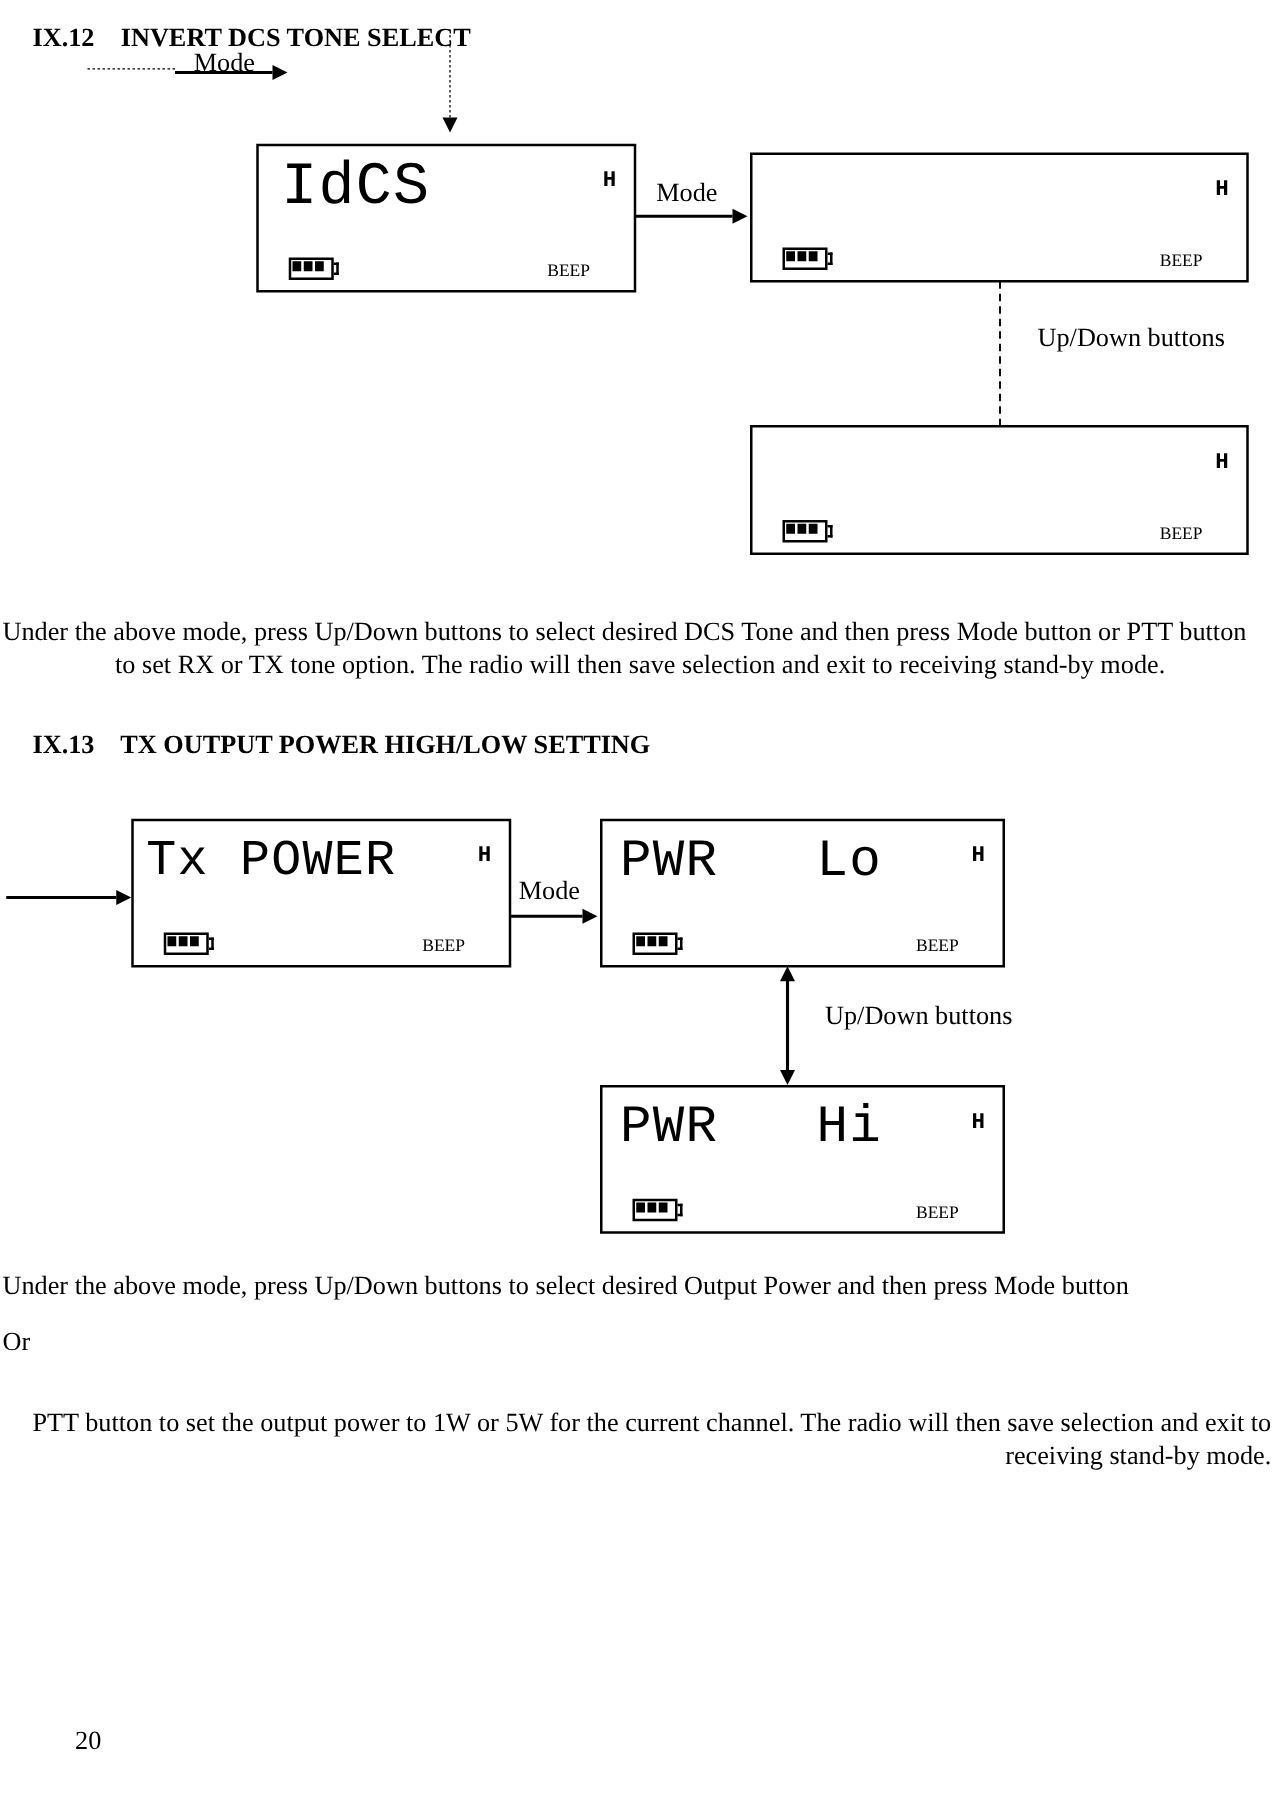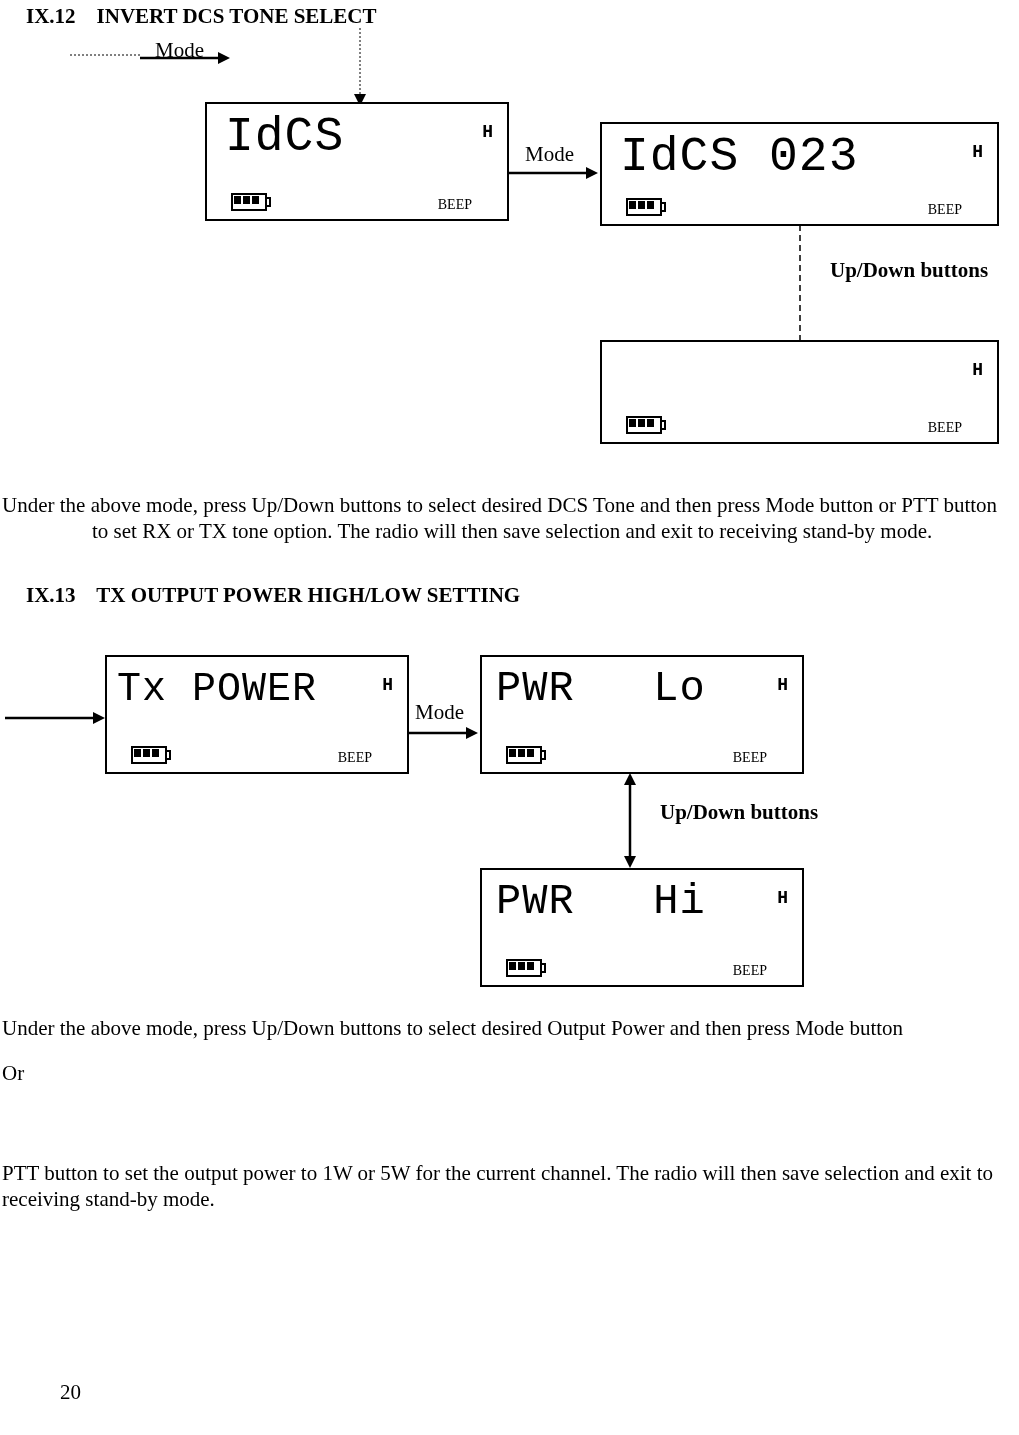--- a/index.html
+++ b/index.html
@@ -1,79 +1,78 @@
 <!DOCTYPE html>
 <html><head>
 <meta charset="utf-8">
 <style>
   html,body{margin:0;padding:0;background:#fff;font-family:"Times New Roman",Times,serif;color:#000;}
   .page{width:1019px;height:1435px;position:relative;}
   .heading{position:absolute;font-weight:bold;font-size:21px;}
   .body-text{position:absolute;font-size:21px;line-height:1.25;}
   .label{position:absolute;font-size:21px;}
-  .label-bold{font-weight:bold;}
+  .label-bold{font-weight:normal;}
   .pagenum{position:absolute;left:20px;bottom:30px;font-size:21px;margin-left:40px;}
   .lcd-box{position:absolute;border:2px solid #000;background:#fff;}
   .lcd-text{position:absolute;font-family:"Courier New",monospace;letter-spacing:1px;white-space:pre;font-weight:100;}
   .lcd-main{font-size:48px;top:6px;left:18px;}
   .lcd-h{position:absolute;font-family:"Courier New",monospace;font-size:18px;right:14px;top:18px;font-weight:bold;}
   .beep{position:absolute;font-size:14px;right:35px;bottom:6px;}
   
   .batt{position:absolute;left:24px;bottom:8px;width:42px;height:18px;}
   .batt .body{position:absolute;left:0;top:0;width:36px;height:18px;border:2px solid #000;box-sizing:border-box;}
   .batt .tip{position:absolute;left:36px;top:4px;width:4px;height:10px;border:2px solid #000;border-left:none;box-sizing:border-box;}
   .batt .bar{position:absolute;top:3px;width:7px;height:8px;background:#000;}
   .batt .b1{left:3px;} .batt .b2{left:12px;} .batt .b3{left:21px;}
   svg{position:absolute;overflow:visible;}
 </style>
 </head>
 <body>
 
 <div class="page">
 
-  <div class="heading" style="left:26px;top:4px;" data-name="section-12-heading">
+  <div class="heading" style="left:26px;top:18px;" data-name="section-12-heading">
     <span data-name="heading-number">IX.12</span>&nbsp;&nbsp;&nbsp;
     <span data-name="heading-title">INVERT DCS TONE SELECT</span>
   </div>
 
   <svg style="left:70px;top:50px;" width="70" height="10" data-name="leader-dotted">
     <line x1="0" y1="5" x2="70" y2="5" stroke="#000" stroke-width="1" stroke-dasharray="2,2"></line>
   </svg>
   <div class="label" style="left:155px;top:38px;" data-name="mode-label-top">Mode</div>
   <svg style="left:140px;top:50px;" width="90" height="16" data-name="arrow-right-top">
     <line x1="0" y1="8" x2="78" y2="8" stroke="#000" stroke-width="2.5"></line>
     <polygon points="78,2 90,8 78,14" fill="#000"></polygon>
   </svg>
 
   <svg style="left:350px;top:28px;" width="20" height="80" data-name="arrow-down-dotted">
     <line x1="10" y1="0" x2="10" y2="68" stroke="#000" stroke-width="1" stroke-dasharray="2,2"></line>
     <polygon points="4,66 16,66 10,78" fill="#000"></polygon>
   </svg>
 
-  <div class="lcd-box" style="left:205px;top:102px;width:300px;height:115px;" data-name="lcd-screen-idcs">
+  <div class="lcd-box" style="left:205px;top:115px;width:300px;height:115px;" data-name="lcd-screen-idcs">
     <div class="lcd-text lcd-main" data-name="lcd-main-text">IdCS</div>
     <div class="lcd-h" data-name="lcd-h-indicator">H</div>
     <div class="batt" data-name="battery-icon">
       <div class="body"></div>
         <div class="tip"></div>
         <div class="bar b1"></div>
         <div class="bar b2"></div>
         <div class="bar b3"></div>
     </div>
     <div class="beep" data-name="beep-indicator">BEEP</div>
   </div>
 
   <div class="label" style="left:525px;top:142px;" data-name="mode-arrow-label-12">Mode</div>
   <svg style="left:508px;top:165px;" width="90" height="16" data-name="arrow-right-mode-12">
     <line x1="0" y1="8" x2="78" y2="8" stroke="#000" stroke-width="2.5"></line>
     <polygon points="78,2 90,8 78,14" fill="#000"></polygon>
   </svg>
 
   <div class="lcd-box" style="left:600px;top:122px;width:395px;height:100px;" data-name="lcd-screen-idcs-023">
-    <div class="lcd-text lcd-main" data-name="lcd-main-text">IdCS 023</div>
     <div class="lcd-h" data-name="lcd-h-indicator">H</div>
     <div class="batt" data-name="battery-icon">
       <div class="body"></div>
         <div class="tip"></div>
         <div class="bar b1"></div>
         <div class="bar b2"></div>
         <div class="bar b3"></div>
     </div>
     <div class="beep" data-name="beep-indicator">BEEP</div>
   </div>
@@ -164,16 +163,16 @@
         <div class="tip"></div>
         <div class="bar b1"></div>
         <div class="bar b2"></div>
         <div class="bar b3"></div>
     </div>
     <div class="beep" data-name="beep-indicator">BEEP</div>
   </div>
 
   <div class="body-text" style="left:2px;top:1015px;width:1010px;" data-name="section-13-paragraph-1">Under the above mode, press Up/Down buttons to select desired Output Power and then press Mode button</div>
   <div class="body-text" style="left:2px;top:1060px;" data-name="section-13-or">Or</div>
-  <div class="body-text" style="left:2px;top:1160px;width:1015px;" data-name="section-13-paragraph-2">PTT button to set the output power to 1W or 5W for the current channel. The radio will then save selection and exit to receiving stand-by mode.</div>
+  <div class="body-text" style="left:2px;top:1125px;width:1015px;text-align:right;" data-name="section-13-paragraph-2">PTT button to set the output power to 1W or 5W for the current channel. The radio will then save selection and exit to receiving stand-by mode.</div>
 
   <div class="pagenum" data-name="page-number">20</div>
 </div>
 
 </body></html>

